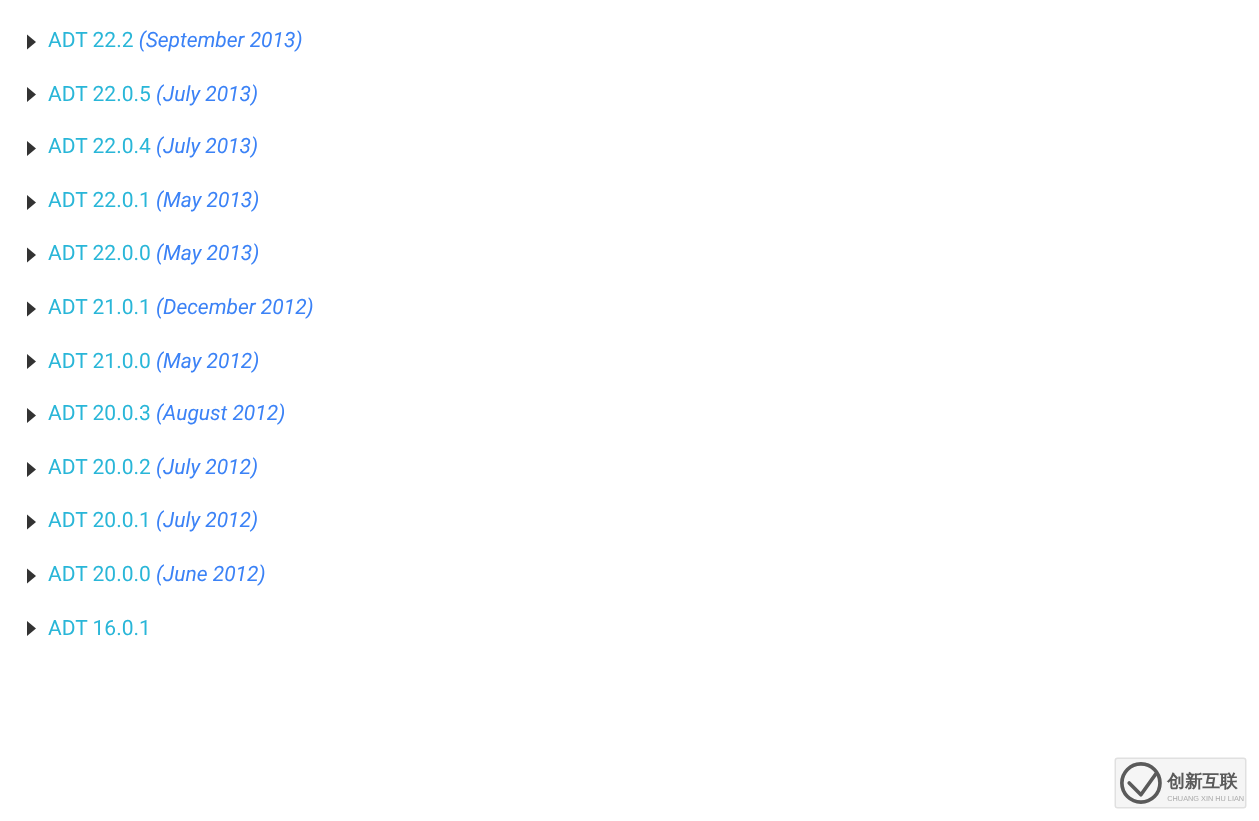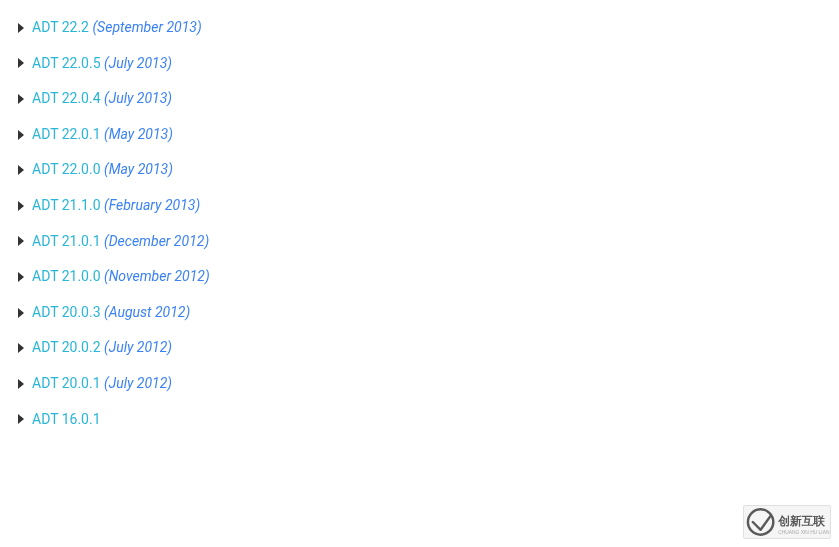--- a/index.html
+++ b/index.html
@@ -98,53 +98,53 @@
     <span class="date-text">(May 2013)</span>
   </li>
   <li class="list-item">
     <span class="arrow-icon"></span>
     <a class="version-link">ADT 22.0.0</a>
     <span class="space"> </span>
     <span class="date-text">(May 2013)</span>
   </li>
   <li class="list-item">
     <span class="arrow-icon"></span>
-    <a class="version-link">ADT 21.1.0</a>
-    <span class="space"> </span>
-    <span class="date-text">(February 2013)</span>
-  </li>
-  <li class="list-item">
-    <span class="arrow-icon"></span>
     <a class="version-link">ADT 21.0.1</a>
     <span class="space"> </span>
     <span class="date-text">(December 2012)</span>
   </li>
   <li class="list-item">
     <span class="arrow-icon"></span>
     <a class="version-link">ADT 21.0.0</a>
     <span class="space"> </span>
-    <span class="date-text">(November 2012)</span>
+    <span class="date-text">(May 2012)</span>
   </li>
   <li class="list-item">
     <span class="arrow-icon"></span>
     <a class="version-link">ADT 20.0.3</a>
     <span class="space"> </span>
     <span class="date-text">(August 2012)</span>
   </li>
   <li class="list-item">
     <span class="arrow-icon"></span>
     <a class="version-link">ADT 20.0.2</a>
     <span class="space"> </span>
     <span class="date-text">(July 2012)</span>
   </li>
   <li class="list-item">
     <span class="arrow-icon"></span>
     <a class="version-link">ADT 20.0.1</a>
     <span class="space"> </span>
     <span class="date-text">(July 2012)</span>
+  </li>
+  <li class="list-item">
+    <span class="arrow-icon"></span>
+    <a class="version-link">ADT 20.0.0</a>
+    <span class="space"> </span>
+    <span class="date-text">(June 2012)</span>
   </li>
   <li class="list-item">
     <span class="arrow-icon"></span>
     <a class="version-link">ADT 16.0.1</a>
     <span class="space"> </span>
   </li>
   <li class="list-item">
     
     
     

